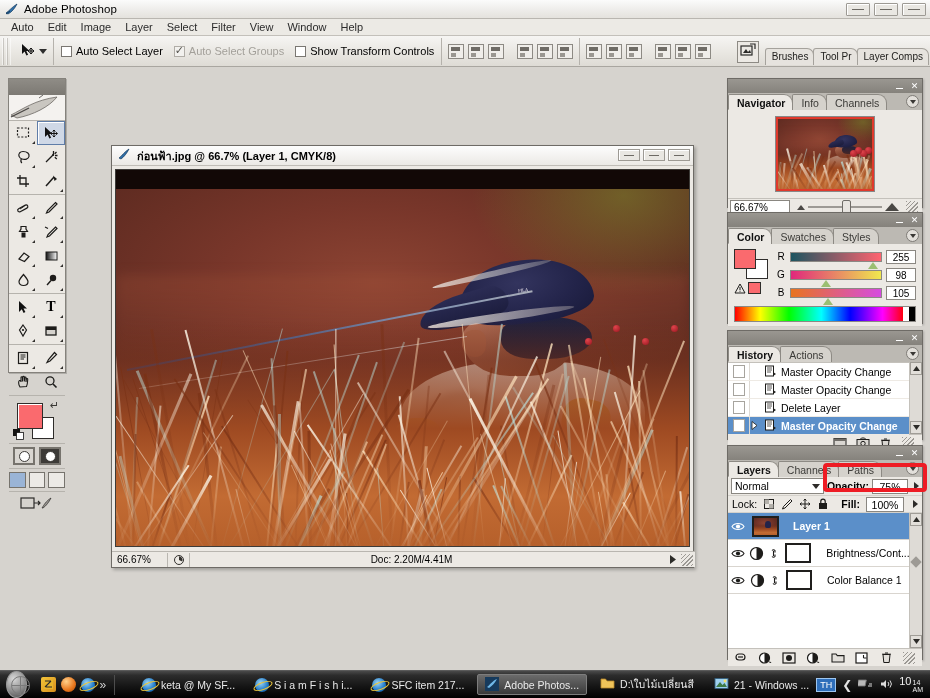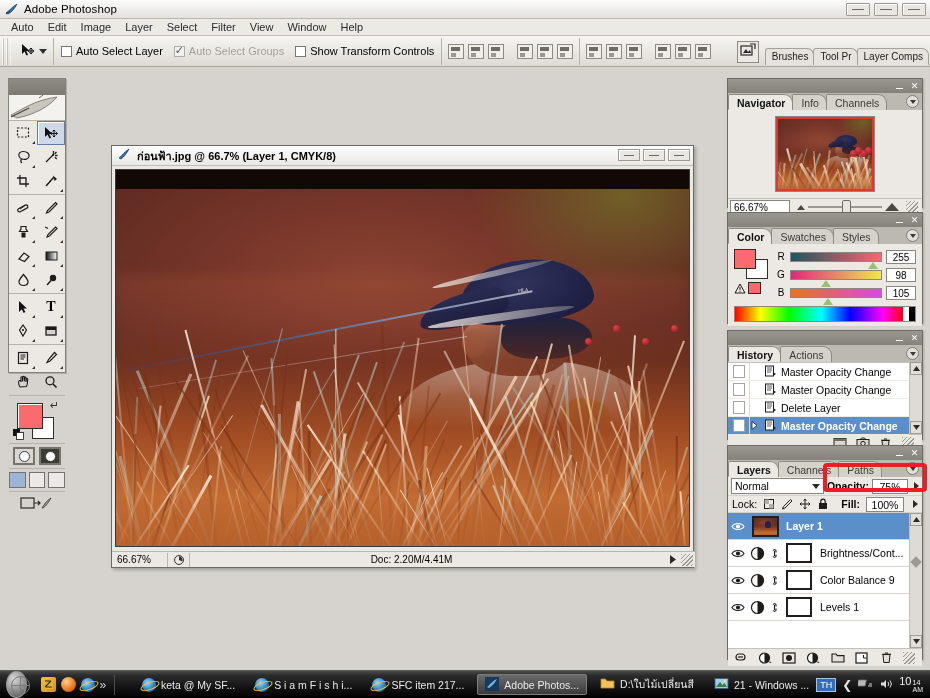--- a/index.html
+++ b/index.html
@@ -330,21 +330,21 @@
   .lock-ico { width:12px;height:12px; display:flex;align-items:center;justify-content:center; }
   .layers-list { background:#fff; }
   .layer-row { height:27px; display:flex; align-items:center; border-bottom:1px solid #d9d5cf; font-size:10.5px;}
   .layer-row.sel { background:#5b8fc9; color:#fff; font-weight:bold; }
   .eye-cell { width:20px; display:flex; align-items:center; justify-content:center;}
   .adj-cell { width:18px; display:flex; align-items:center; justify-content:center;}
   .link-cell { width:16px; display:flex; align-items:center; justify-content:center;}
   .thumb-cell { width:34px; display:flex; align-items:center; justify-content:center;}
   .lyr-thumb { width:27px;height:21px; border:2px solid #201f1d; overflow:hidden; position:relative;}
   .mask-thumb { width:26px;height:20px; border:2px solid #201f1d; background:#fff;}
-  .layer-name { padding-left:4px; white-space:nowrap; overflow:hidden;}
+  .layer-name { padding-left:4px; white-space:nowrap; overflow:hidden;margin-left:7px;}
   .layers-footer { height:18px; display:flex; align-items:center; justify-content:space-between; padding:0 5px; border-top:1px solid #c4c1bb; background:#ece9e4;}
   .lf-ico { width:15px;height:14px; display:flex; align-items:center; justify-content:center; }
   .red-callout {
     position:absolute; border:4px solid #ee1c24; border-radius:4px; pointer-events:none; z-index:40;
   }
 
   
   .taskbar {
     position:absolute; left:0; bottom:0; width:930px; height:28px;
     background: linear-gradient(to bottom,#4a4a4a 0%, #2c2c2c 16%, #161616 55%, #000000 100%);
@@ -1312,47 +1312,24 @@
               </svg>
           </span>
           <span class="link-cell">
             <svg width="11" height="13" viewBox="0 0 11 13">
                 <path d="M4 3.5 A2 2 0 0 1 7 3.5 L7 5.5 M4 9.5 A2 2 0 0 0 7 9.5 L7 7.5 M5.5 4 L5.5 9" fill="none" stroke="#1d1c1a" stroke-width="1.1"></path>
               </svg>
           </span>
           <span class="thumb-cell">
               <span class="mask-thumb"></span>
             </span>
-          <span class="layer-name">Color Balance 9</span>
+          <span class="layer-name">Color Balance 1</span>
         </div>
 
 
-        <div class="layer-row">
-          <span class="eye-cell">
-            <svg width="14" height="11" viewBox="0 0 14 11">
-                <path d="M1 5.5 C3.5 1.5 10.5 1.5 13 5.5 C10.5 9.5 3.5 9.5 1 5.5 Z" fill="none" stroke="#1d1c1a" stroke-width="1.1"></path>
-                <circle cx="7" cy="5.5" r="2.1" fill="#1d1c1a"></circle>
-              </svg>
-          </span>
-          <span class="adj-cell">
-            <svg width="15" height="15" viewBox="0 0 15 15">
-                <circle cx="7.5" cy="7.5" r="6" fill="#fff" stroke="#1d1c1a" stroke-width="1.2"></circle>
-                <path d="M7.5 1.5 A6 6 0 0 1 7.5 13.5 Z" fill="#1d1c1a"></path>
-              </svg>
-          </span>
-          <span class="link-cell">
-            <svg width="11" height="13" viewBox="0 0 11 13">
-                <path d="M4 3.5 A2 2 0 0 1 7 3.5 L7 5.5 M4 9.5 A2 2 0 0 0 7 9.5 L7 7.5 M5.5 4 L5.5 9" fill="none" stroke="#1d1c1a" stroke-width="1.1"></path>
-              </svg>
-          </span>
-          <span class="thumb-cell">
-              <span class="mask-thumb"></span>
-            </span>
-          <span class="layer-name">Levels 1</span>
-        </div>
       </div>
 
       <div class="scroll-col">
         <span class="sc-arrow">
           <svg width="7" height="5" viewBox="0 0 7 5">
               <path d="M3.5 0 L7 5 L0 5 Z" fill="#2c2b28"></path>
             </svg>
         </span>
         <span class="sc-track" style="position:relative;">
           <span style="position:absolute;left:2px;top:32px;width:8px;height:8px;background:#9d9a95;transform:rotate(45deg);"></span>

